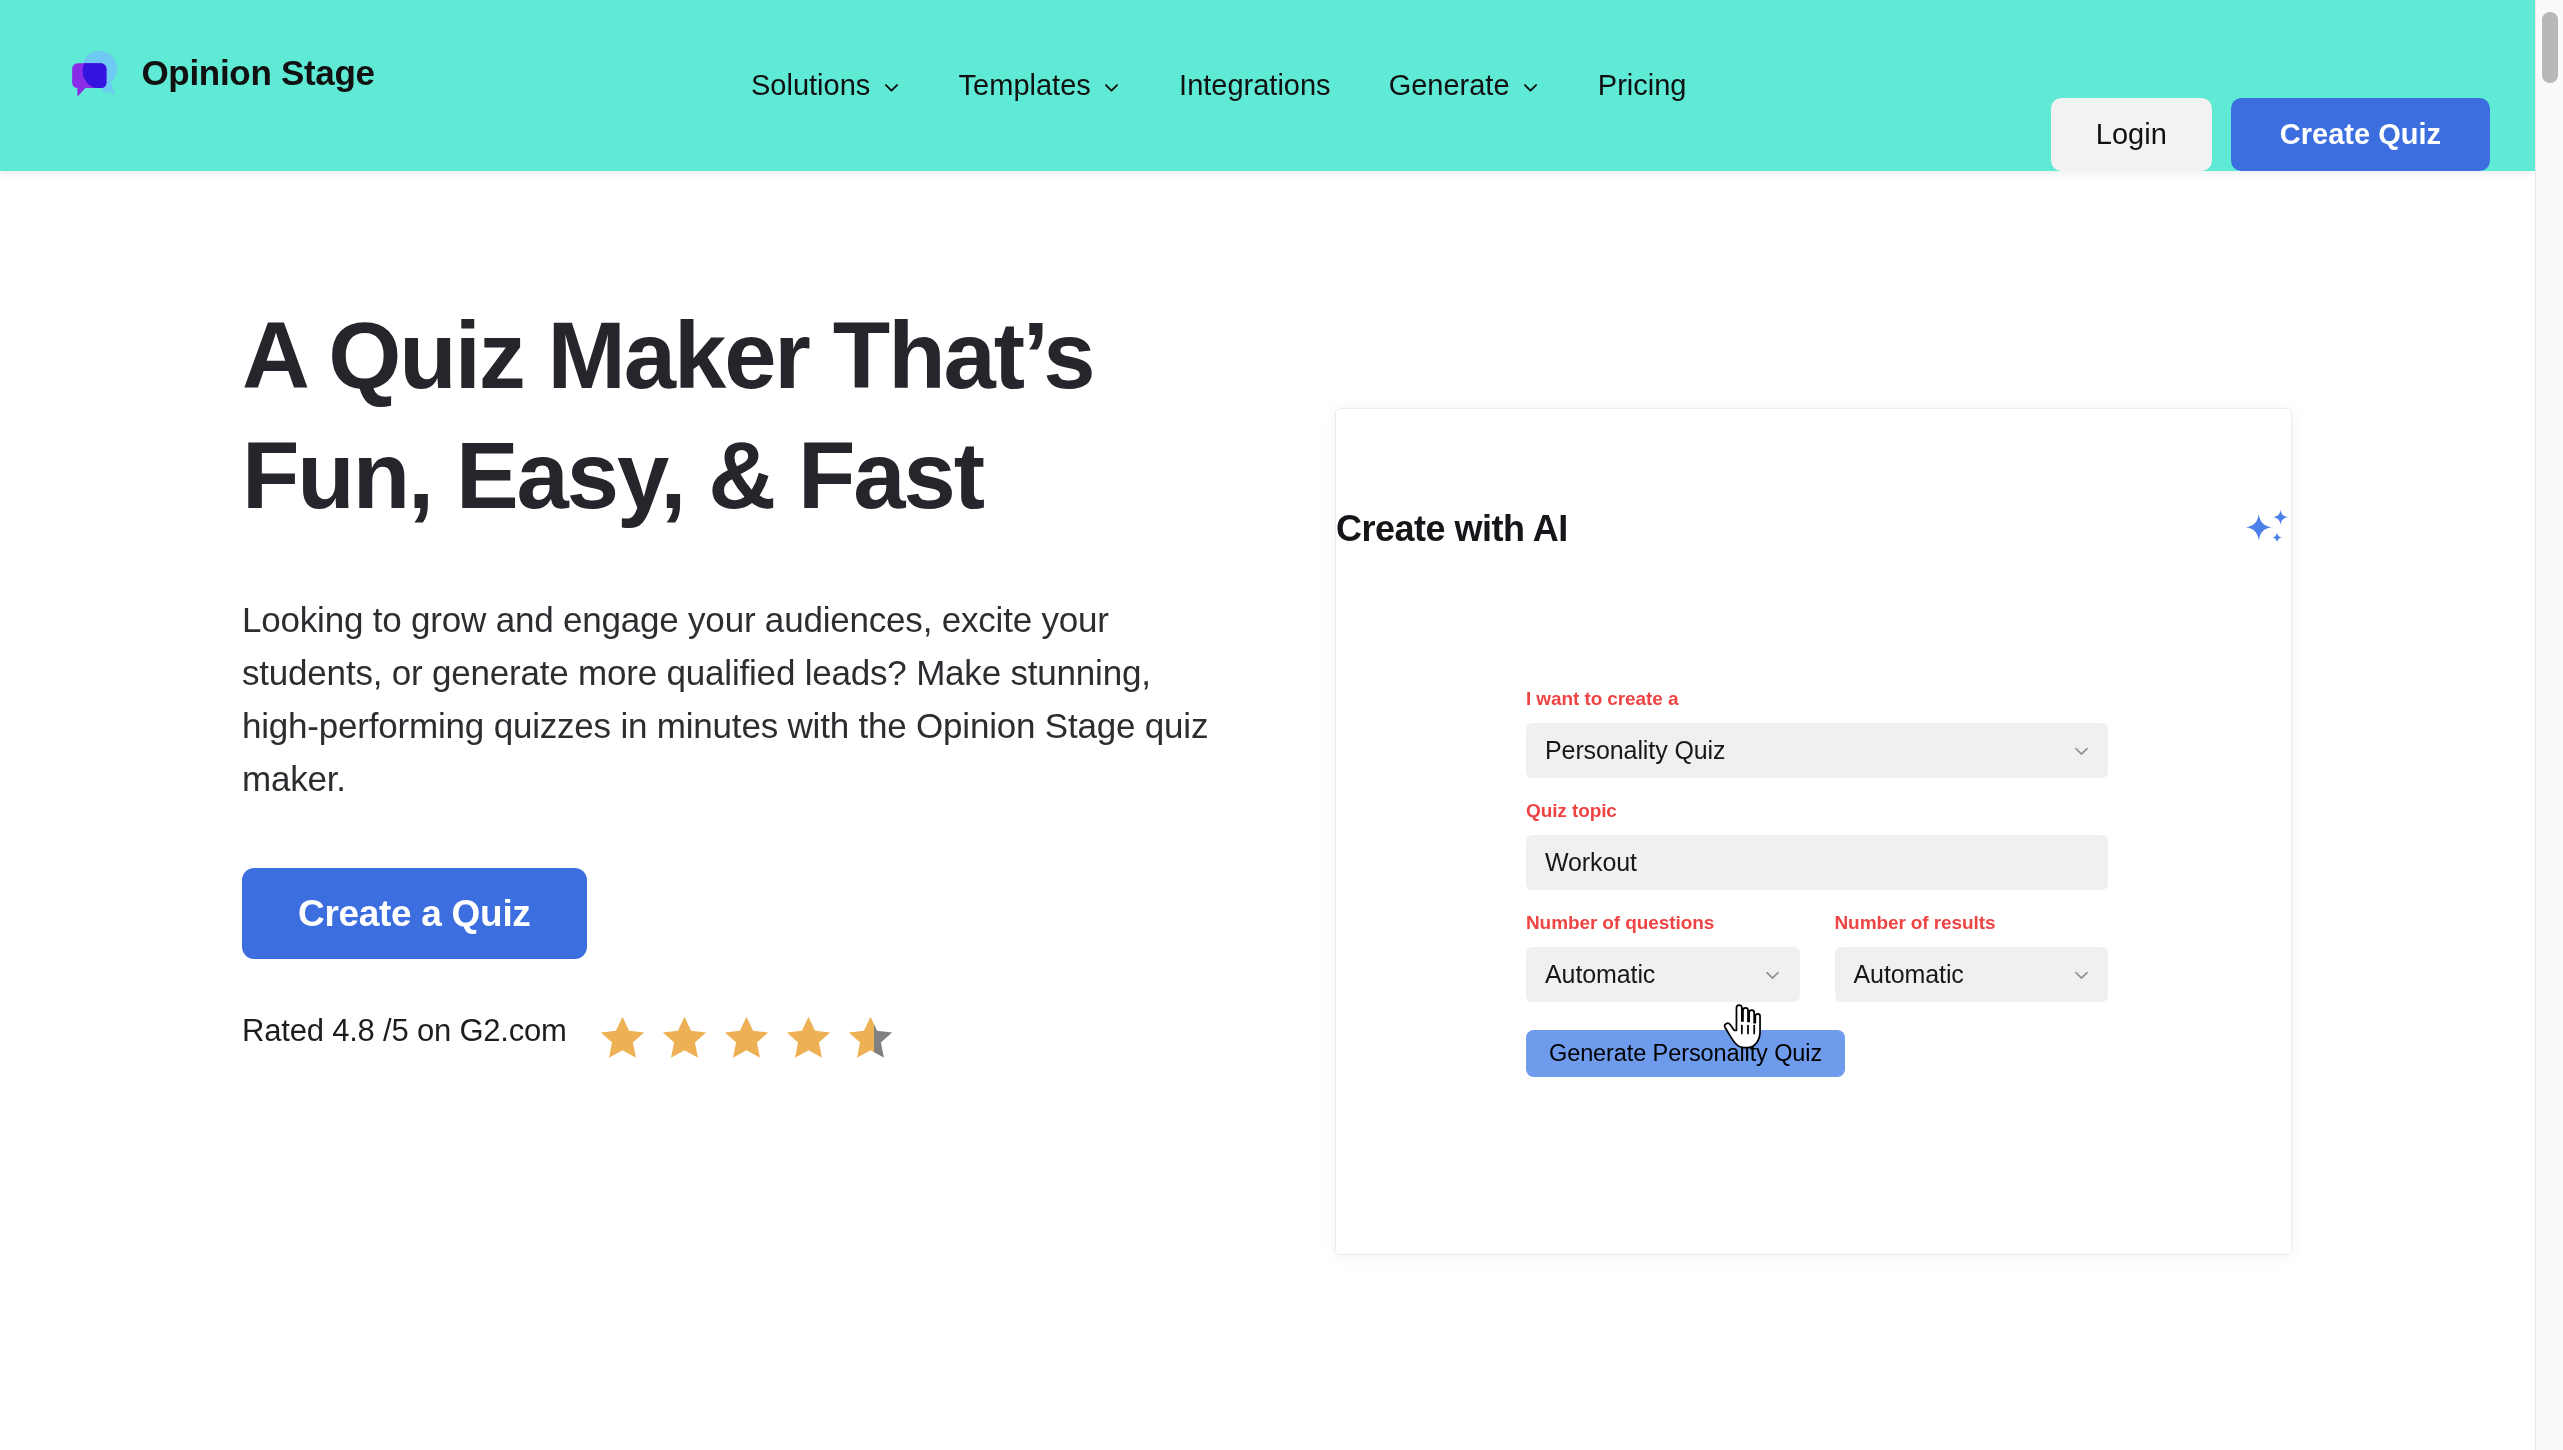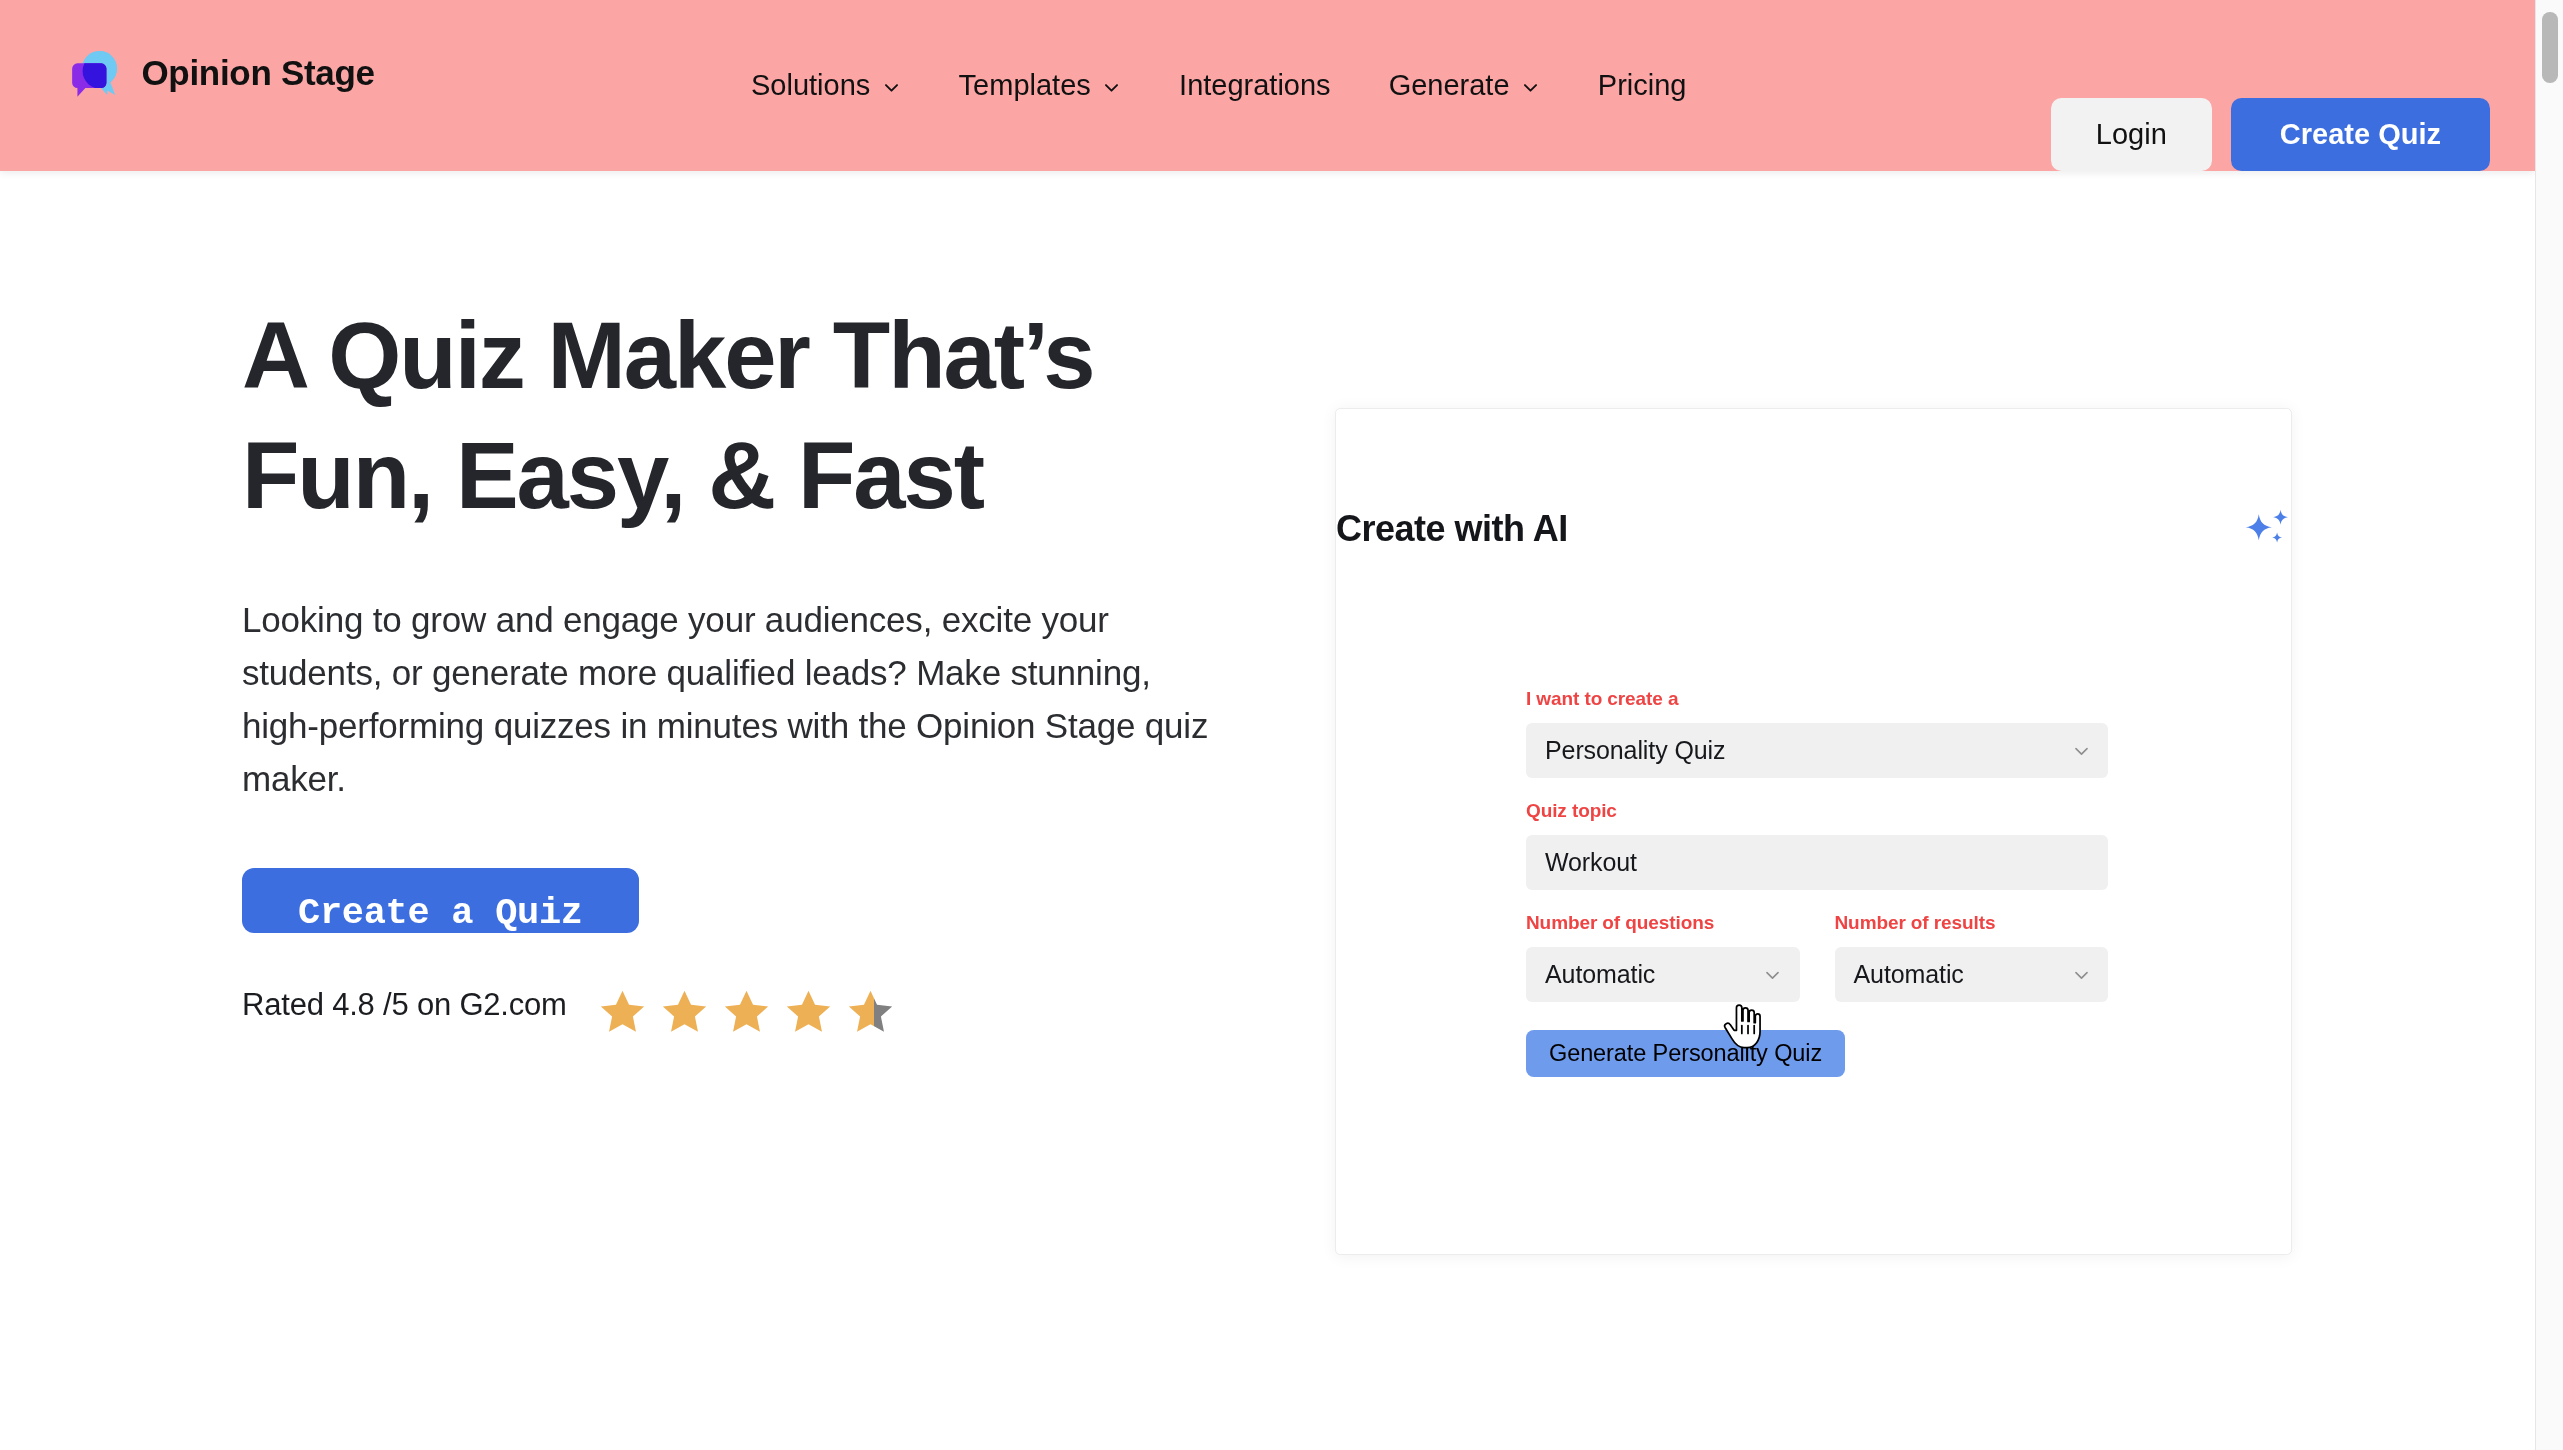--- a/index.html
+++ b/index.html
@@ -21,21 +21,21 @@
     background: #ffffff;
     overflow: hidden;
   }
 
   
   .header {
     position: absolute;
     top: 0; left: 0;
     width: 2535px;
     height: 171px;
-    background: #fca5a5;
+    background: #5eead4;
     box-shadow: 0 2.6px 7px rgba(0,0,0,0.07);
     z-index: 20;
     text-decoration: underline;
   }
 
   .header-inner {
     position: relative;
     width: 100%;
     height: 100%;
   }
@@ -159,25 +159,25 @@
     width: 976px;
     letter-spacing: -0.2px;
   }
   .btn-hero-cta {
     display: inline-block;
     margin-top: 63px;
     background: #3c6ee0;
     color: #ffffff;
     border: none;
     border-radius: 12.2px;
-    font-family: Liberation Mono, monospace;
+    font-family: Liberation Sans, sans-serif;
     font-size: 37px;
     font-weight: 700;
     padding: 0 56px;
-    height: 65px;
+    height: 91px;
     line-height: 91px;
     cursor: pointer;
     letter-spacing: -0.3px;
   }
 
   .rating-row {
     margin-top: 54px;
     display: flex;
     gap: 19px;
   }

